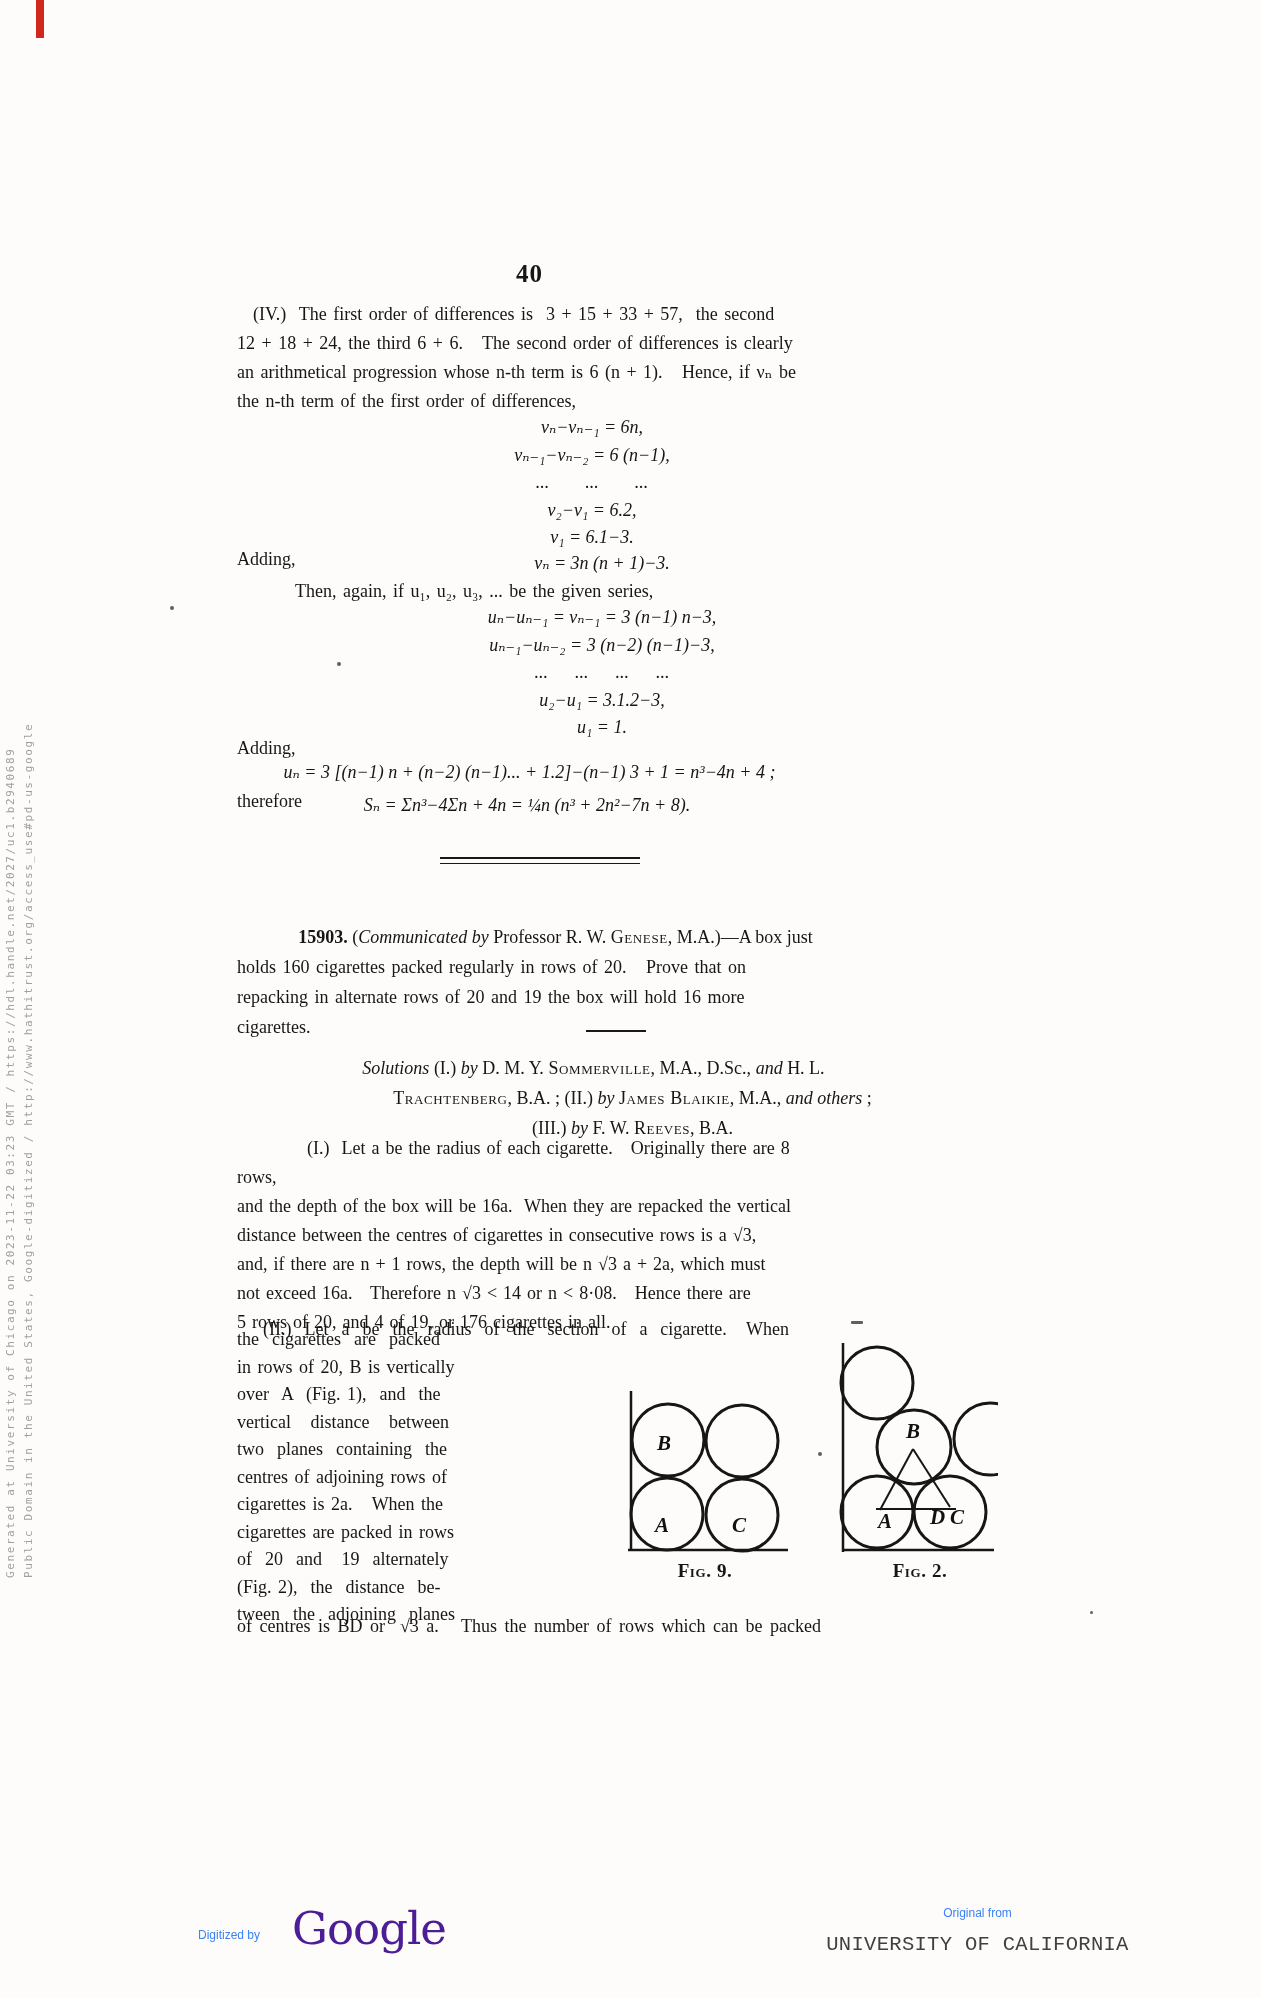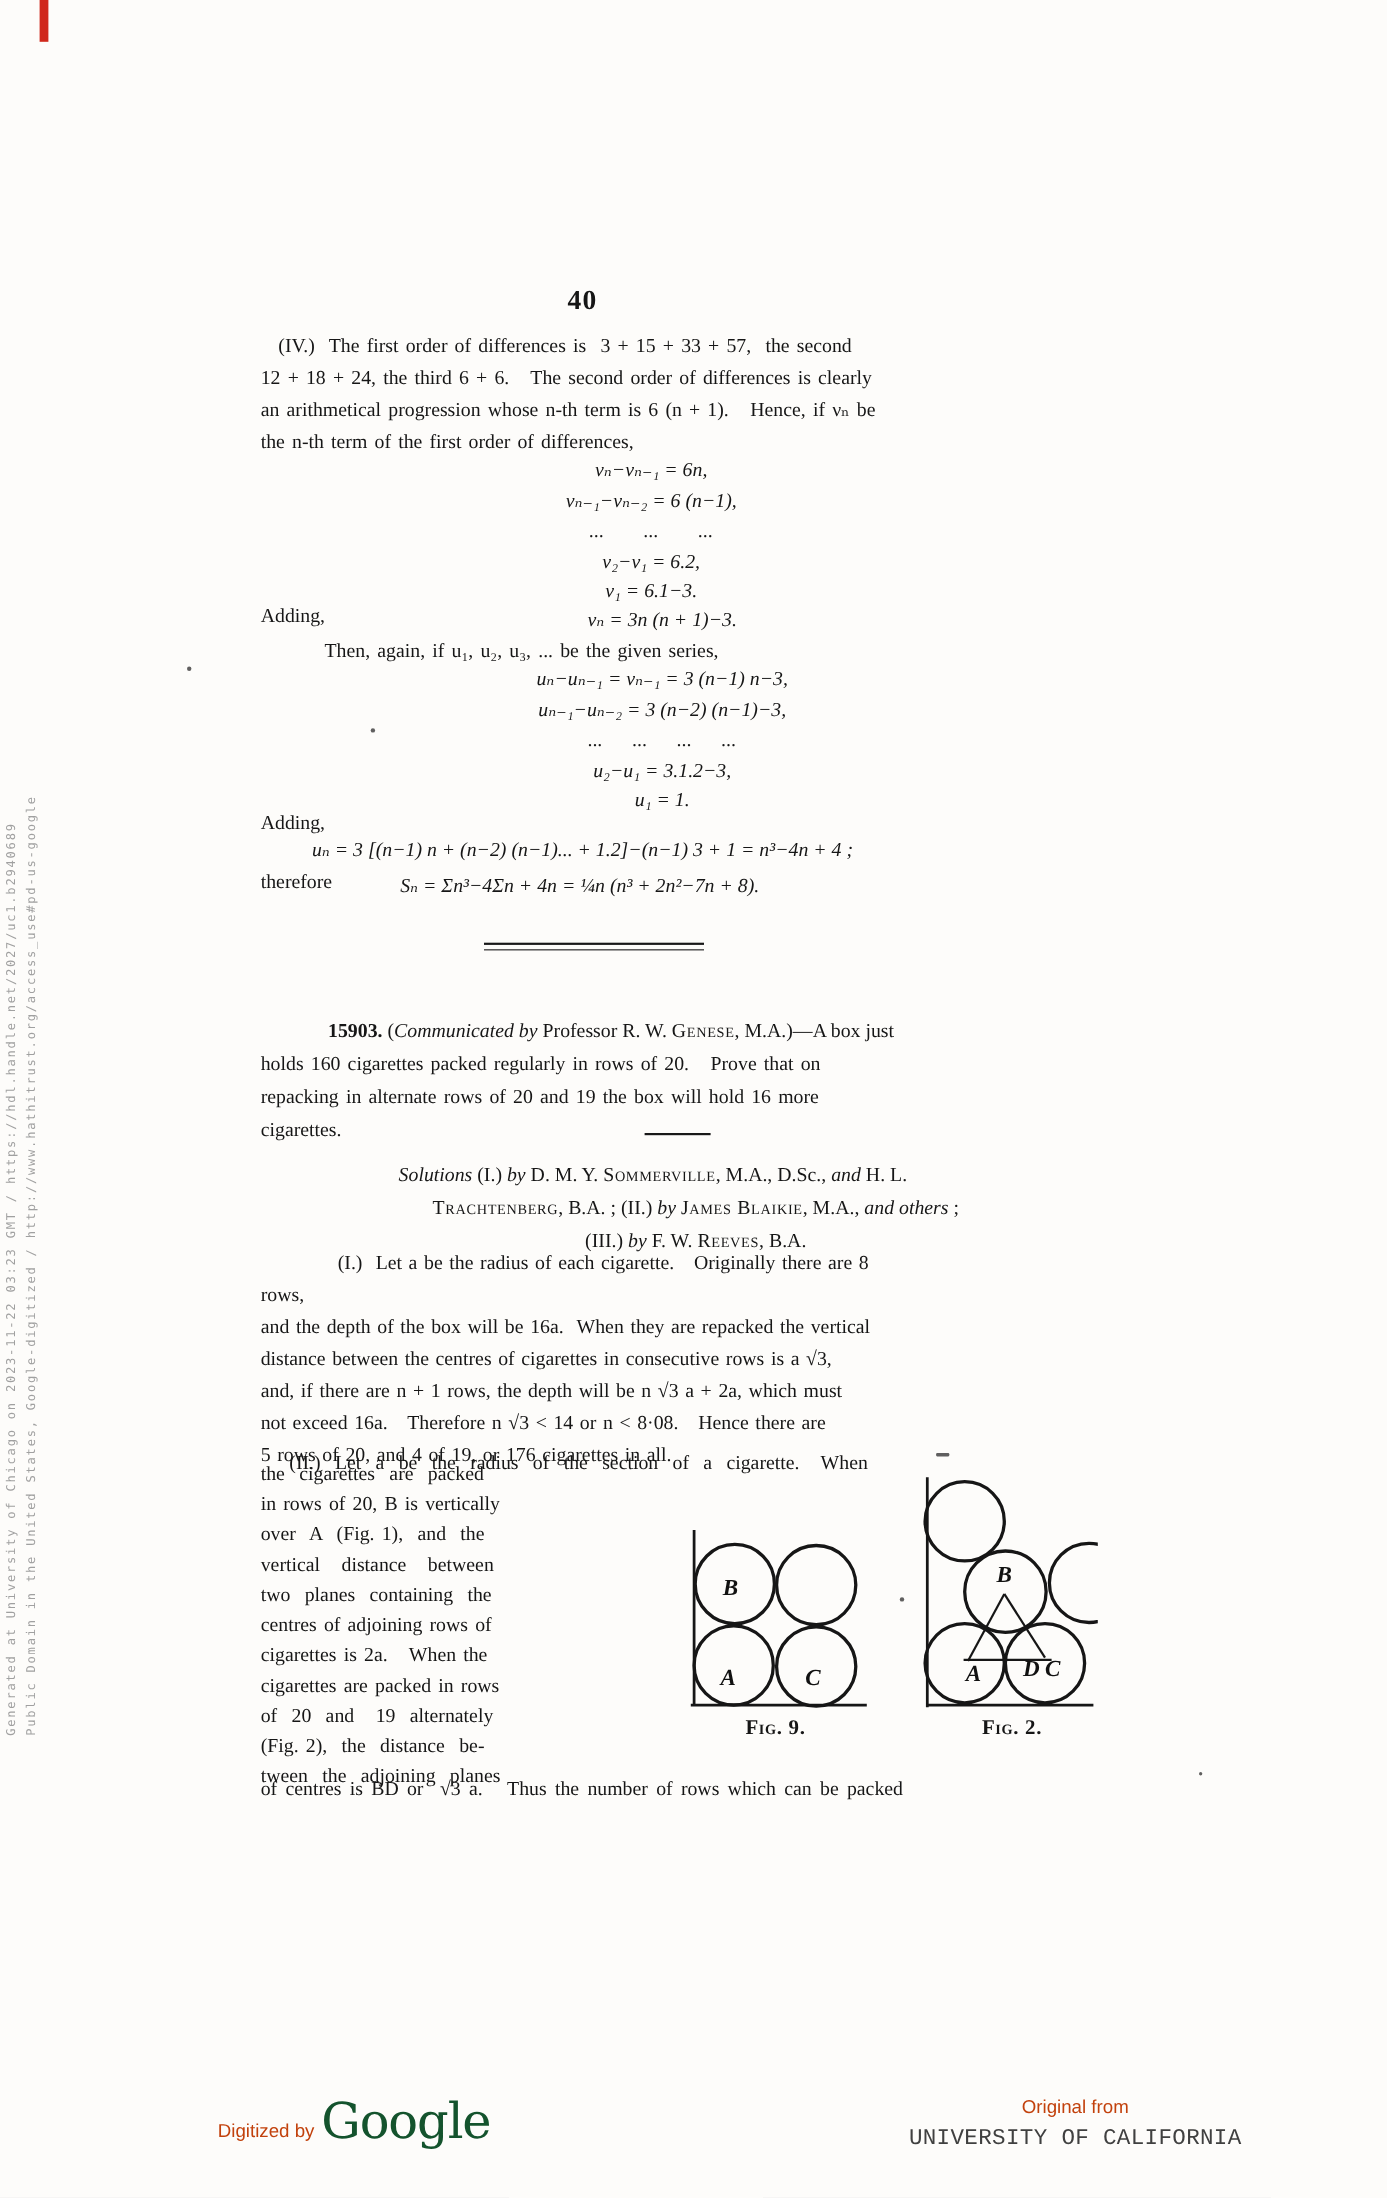--- a/index.html
+++ b/index.html
@@ -17,22 +17,22 @@
   .rich{font-size:18px;line-height:30px;text-align:center;}
   .seg-b{font-weight:bold;}
   .seg-i{font-style:italic;}
   .seg-sc{font-variant:small-caps;letter-spacing:0.6px;}
   .caption{font-variant:small-caps;font-weight:600;font-size:19px;text-align:center;letter-spacing:1px;}
   .sidetext{position:absolute;white-space:nowrap;transform:rotate(-90deg);transform-origin:0 0;
             font-family:"DejaVu Sans Mono","Liberation Mono",monospace;
             font-size:11px;letter-spacing:1.6px;color:#a0a0a0;}
   .speck{position:absolute;background:#2b2b2b;border-radius:50%;opacity:.75;}
   .figlabel{font-family:"Liberation Serif","DejaVu Serif",serif;font-style:italic;font-weight:700;font-size:21px;fill:#111;}
-  .footer-small{font-family:"Liberation Sans","DejaVu Sans",sans-serif;color:#c2410c;font-size:17px;}
-  .google{font-family:"DejaVu Serif","Liberation Serif",serif;font-size:45px;color:#14532d;letter-spacing:-1px;}
+  .footer-small{font-family:"Liberation Sans","DejaVu Sans",sans-serif;color:#3b82f6;font-size:12px;}
+  .google{font-family:"DejaVu Serif","Liberation Serif",serif;font-size:45px;color:#4c1d95;letter-spacing:-1px;}
   .institution{font-family:Liberation Mono, monospace;font-size:20.5px;color:#404040;letter-spacing:0.3px;}
 </style>
 </head>
 <body>
 
 <div class="page">
 
   <div class="abs" style="left:36px;top:0;width:8px;height:38px;background:#d0281c;"></div>
 
   <div class="sidetext" style="left:4px;top:1578px;">Generated at University of Chicago on 2023-11-22 03:23 GMT  /  https://hdl.handle.net/2027/uc1.b2940689</div>

